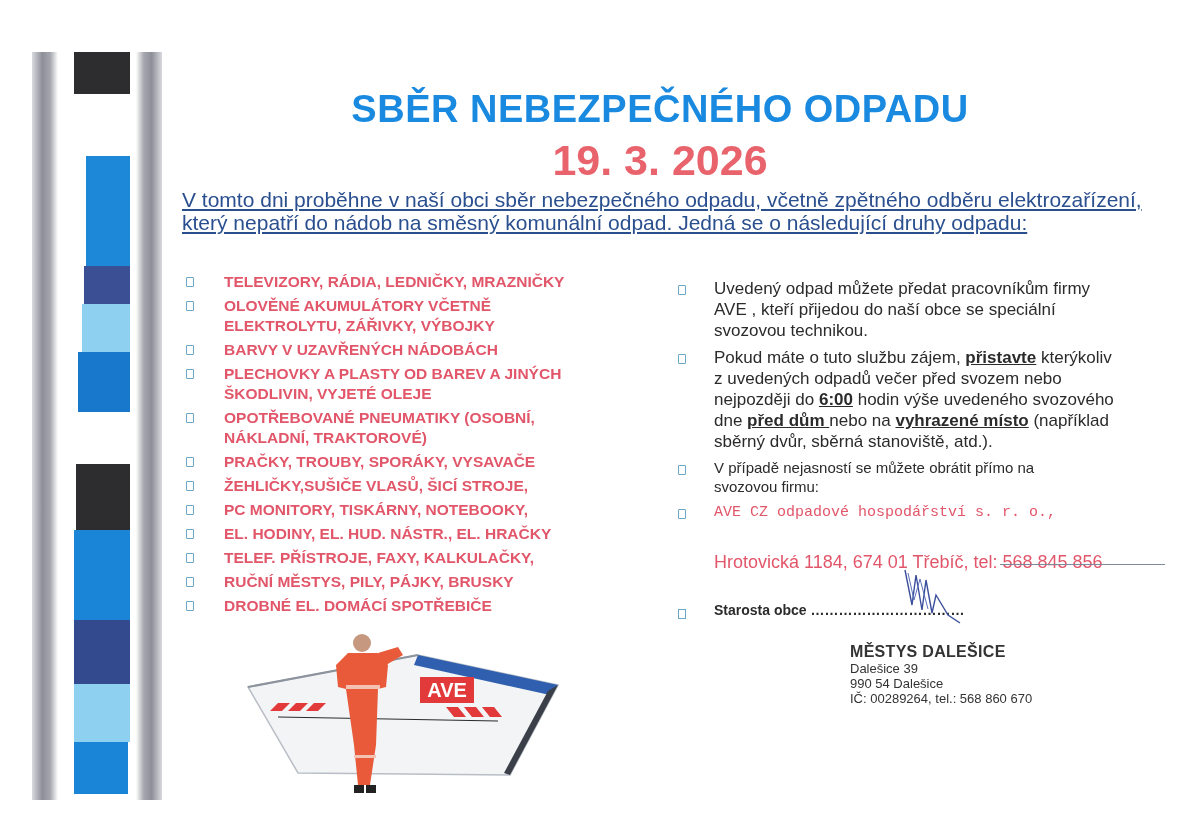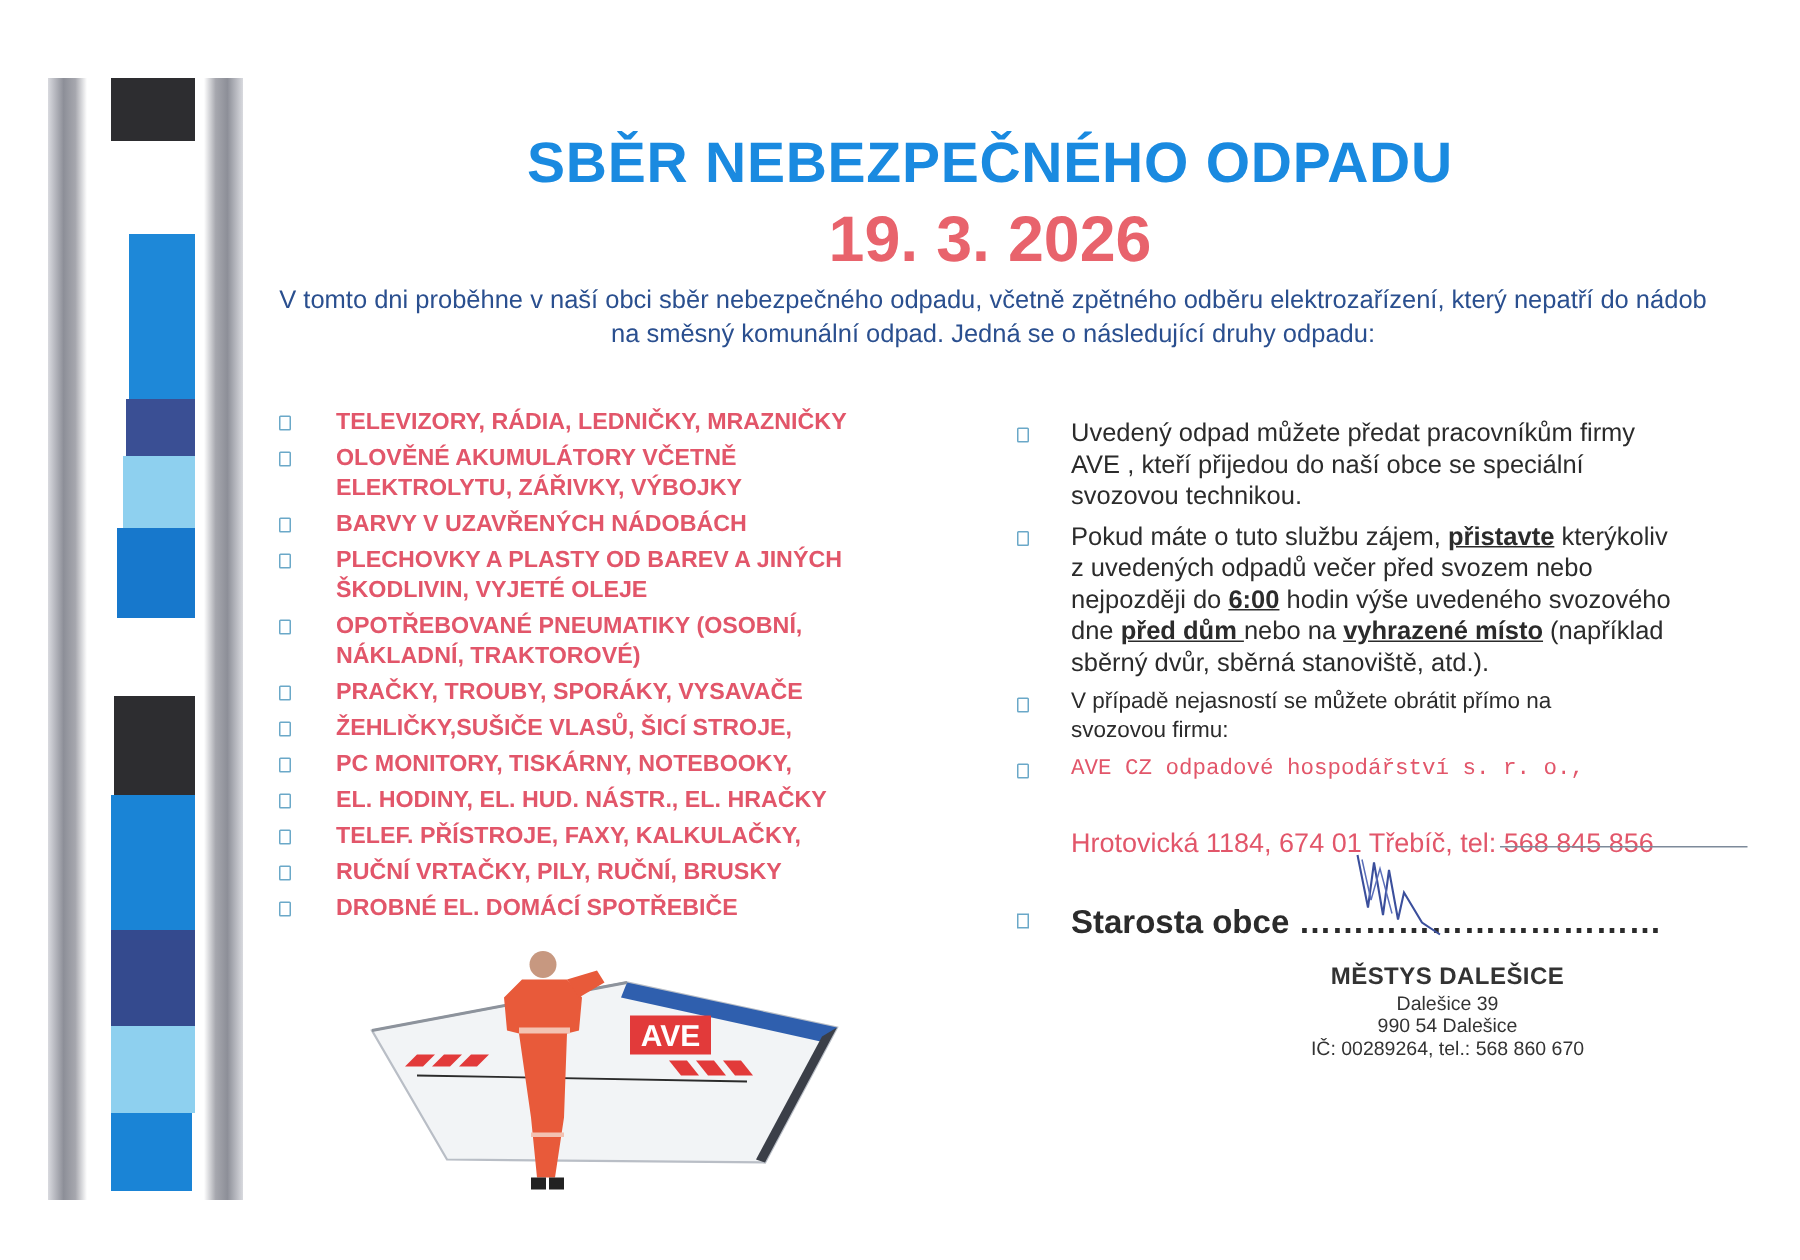--- a/index.html
+++ b/index.html
@@ -15,45 +15,45 @@
       background: linear-gradient(90deg, #d9dadf 0%, #8d8f98 40%, #a6a7ae 70%, #ffffff 100%); }
     .rail.left { left: 0; }
     .rail.right { left: 104px; background: linear-gradient(90deg, #ffffff 0%, #a6a7ae 30%, #8d8f98 60%, #d9dadf 100%); }
     .band { position: absolute; }
 
     
     .title { position: absolute; left: 300px; top: 88px; width: 720px; text-align: center;
       font-size: 38px; font-weight: bold; color: #1a8ae0; letter-spacing: 0.5px; }
     .date { position: absolute; left: 300px; top: 136px; width: 720px; text-align: center;
       font-size: 43px; font-weight: bold; color: #e8636c; }
-    .intro { position: absolute; left: 182px; top: 188px; width: 960px; text-align: center;
-      font-size: 17px; color: #2a4f8f; line-height: 23px; }
+    .intro { position: absolute; left: 182px; top: 188px; width: 960px; 
+      font-size: 21px; color: #2a4f8f; line-height: 23px; text-decoration: underline; }
 
     
     .wlist { position: absolute; left: 184px; top: 272px; width: 420px; margin: 0; padding: 0; list-style: none; }
     .wlist li { position: relative; padding-left: 40px; font-size: 15.5px; font-weight: bold;
       color: #e2566a; line-height: 20px; margin-bottom: 4px; }
     .wlist li .bul, .rlist li .bul { position: absolute; left: 2px; top: 5px; width: 6px; height: 8px;
       border: 1px solid #6aa8c8; border-radius: 1px; }
 
     
     .rlist { position: absolute; left: 676px; top: 278px; width: 480px; margin: 0; padding: 0; list-style: none; }
     .rlist li { position: relative; padding-left: 38px; font-size: 17px; color: #2b2b2b; line-height: 21px; margin-bottom: 6px; }
     .rlist li.small { font-size: 15px; line-height: 19px; }
     .rlist li.red { color: #e2566a; font-size: 15px; font-family: Liberation Mono, monospace; }
     .rlist li .bul { top: 7px; }
     .u { font-weight: bold; text-decoration: underline; }
     .addr { position: absolute; left: 714px; top: 552px; font-size: 18px; color: #e2566a; }
     .addr-line { position: absolute; left: 1000px; top: 564px; width: 165px; height: 1px; background: #7d8a9a; }
-    .starosta { position: absolute; left: 676px; top: 602px; font-size: 22px; font-weight: bold; color: #2b2b2b; }
+    .starosta { position: absolute; left: 676px; top: 602px; font-size: 14px; font-weight: bold; color: #2b2b2b; }
     .starosta .bul { position: absolute; left: 2px; top: 7px; width: 6px; height: 8px; border: 1px solid #6aa8c8; }
     .starosta span.txt { margin-left: 38px; }
     .sig { position: absolute; left: 900px; top: 565px; }
 
-    .stamp { position: absolute; left: 850px; top: 643px; width: 230px; text-align: center; color: #333; }
+    .stamp { position: absolute; left: 850px; top: 643px; width: 230px; color: #333; }
     .stamp .name { font-size: 16px; font-weight: bold; letter-spacing: 0.3px; }
     .stamp .line { font-size: 13px; line-height: 15px; }
 
     .photo { position: absolute; left: 238px; top: 625px; }
   </style>
 </head>
 <body>
 
 <div class="page">
 
@@ -80,21 +80,21 @@
     <li><span class="bul"></span><span>TELEVIZORY, RÁDIA, LEDNIČKY, MRAZNIČKY</span></li>
     <li style="width:330px"><span class="bul"></span><span>OLOVĚNÉ AKUMULÁTORY VČETNĚ ELEKTROLYTU, ZÁŘIVKY, VÝBOJKY</span></li>
     <li><span class="bul"></span><span>BARVY V UZAVŘENÝCH NÁDOBÁCH</span></li>
     <li style="width:380px"><span class="bul"></span><span>PLECHOVKY A PLASTY OD BAREV A JINÝCH ŠKODLIVIN, VYJETÉ OLEJE</span></li>
     <li style="width:380px"><span class="bul"></span><span>OPOTŘEBOVANÉ PNEUMATIKY (OSOBNÍ, NÁKLADNÍ, TRAKTOROVÉ)</span></li>
     <li><span class="bul"></span><span>PRAČKY, TROUBY, SPORÁKY, VYSAVAČE</span></li>
     <li><span class="bul"></span><span>ŽEHLIČKY,SUŠIČE VLASŮ, ŠICÍ STROJE,</span></li>
     <li><span class="bul"></span><span>PC MONITORY, TISKÁRNY, NOTEBOOKY,</span></li>
     <li><span class="bul"></span><span>EL. HODINY, EL. HUD. NÁSTR., EL. HRAČKY</span></li>
     <li><span class="bul"></span><span>TELEF. PŘÍSTROJE, FAXY, KALKULAČKY,</span></li>
-    <li><span class="bul"></span><span>RUČNÍ VRTAČKY, PILY, RUČNÍ, BRUSKY</span></li>
+    <li><span class="bul"></span><span>RUČNÍ MĚSTYS, PILY, PÁJKY, BRUSKY</span></li>
     <li><span class="bul"></span><span>DROBNÉ EL. DOMÁCÍ SPOTŘEBIČE</span></li>
   </ul>
 
   <ul class="rlist">
     <li style="width:380px"><span class="bul"></span><span>Uvedený odpad můžete předat pracovníkům firmy AVE , kteří přijedou do naší obce se speciální svozovou technikou.</span></li>
     <li style="width:400px"><span class="bul"></span><span>Pokud máte o tuto službu zájem, </span><span class="u">přistavte</span><span> kterýkoliv z uvedených odpadů večer před svozem nebo nejpozději do </span><span class="u">6:00</span><span> hodin výše uvedeného svozového dne </span><span class="u">před dům </span><span>nebo na </span><span class="u">vyhrazené místo</span><span> (například sběrný dvůr, sběrná stanoviště, atd.).</span></li>
     <li class="small" style="width:360px"><span class="bul"></span><span>V případě nejasností se můžete obrátit přímo na svozovou firmu:</span></li>
     <li class="red"><span class="bul"></span><span>AVE CZ odpadové hospodářství s. r. o.,</span></li>
   </ul>
   <div class="addr">Hrotovická 1184, 674 01 Třebíč, tel: 568 845 856</div>

